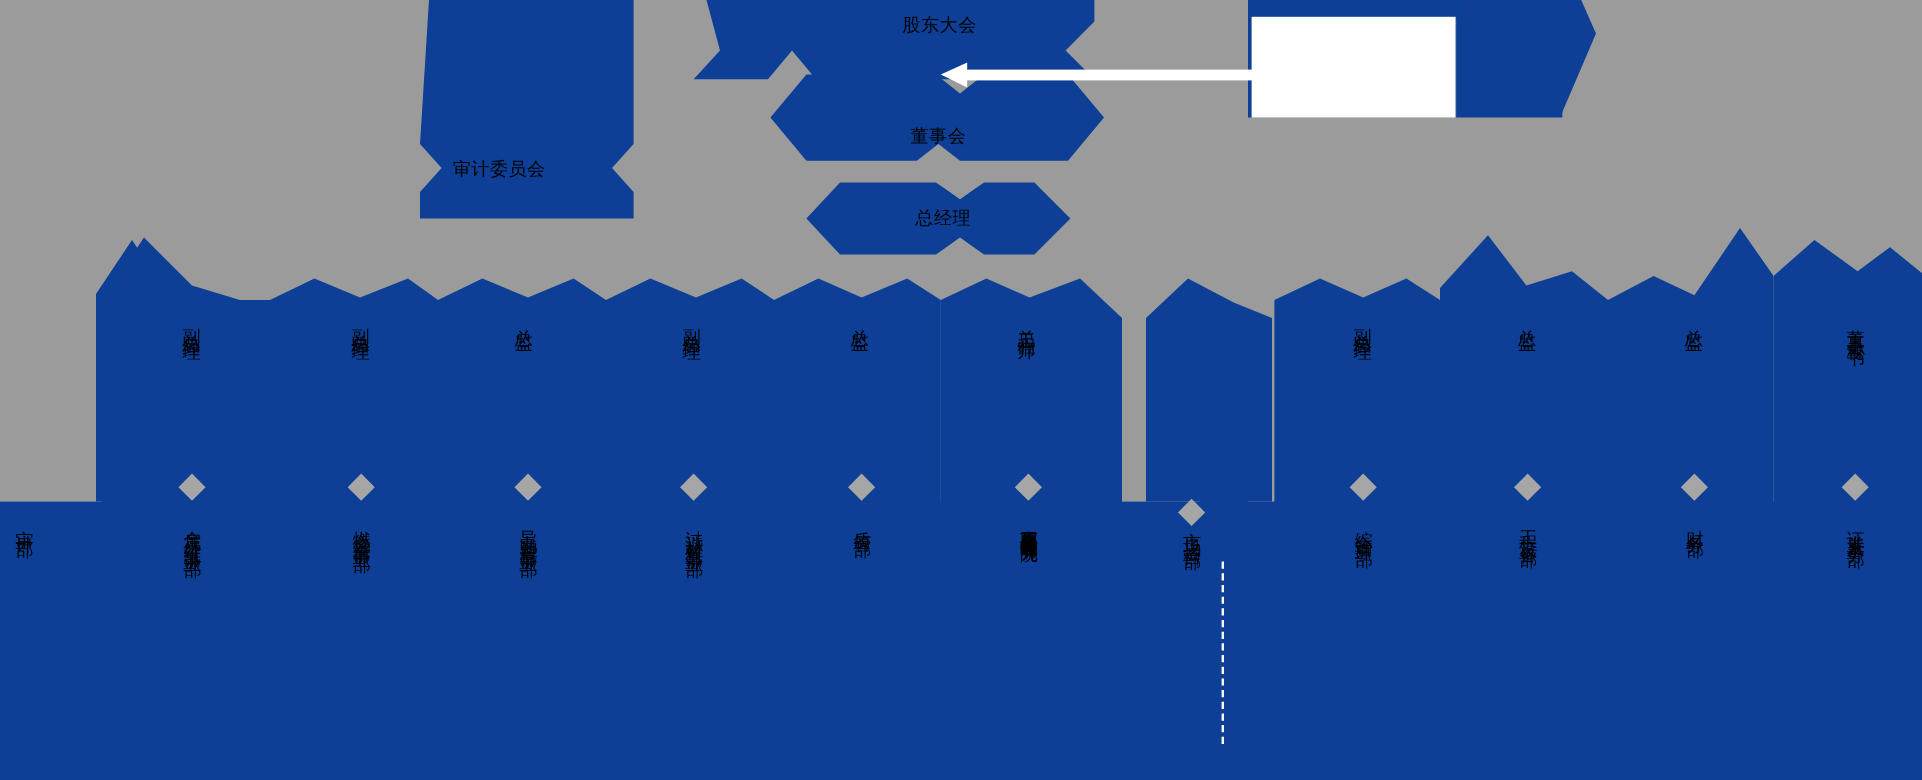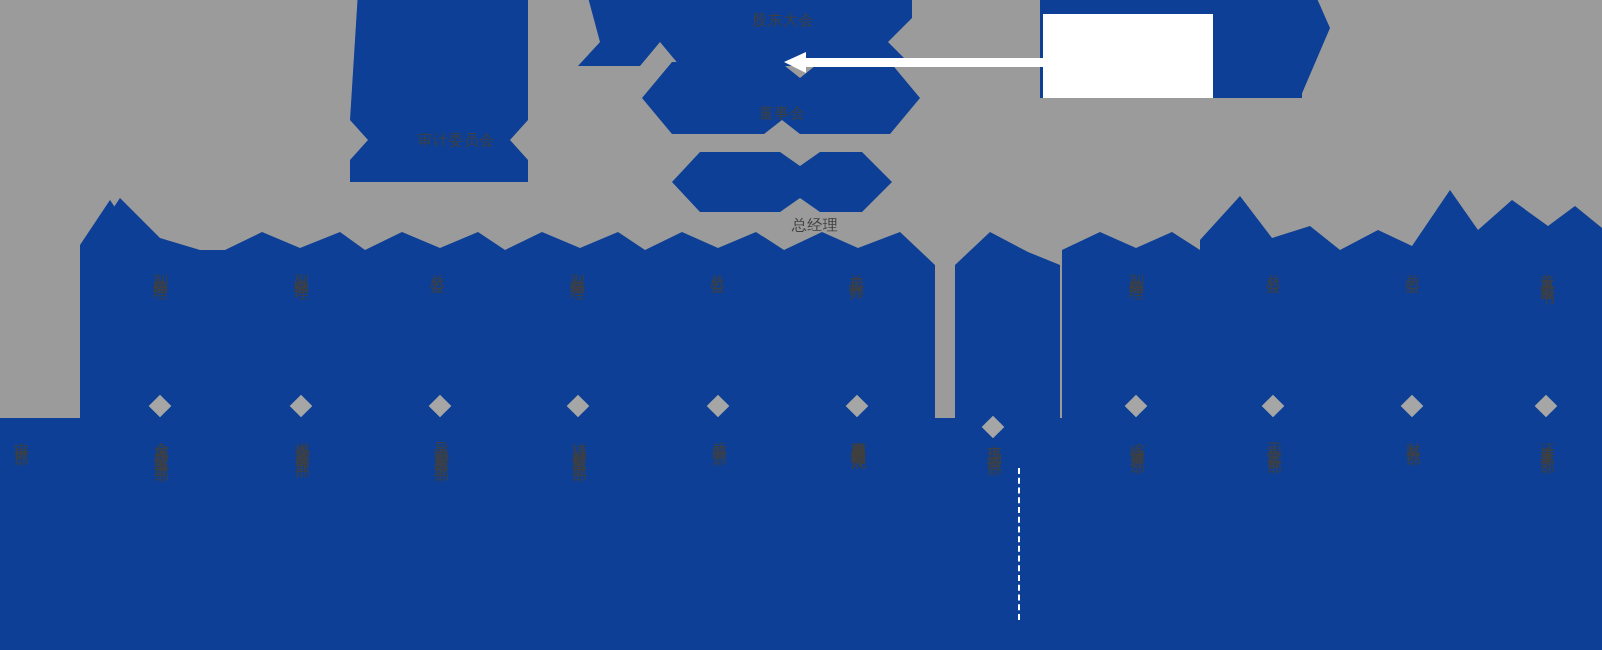--- a/index.html
+++ b/index.html
@@ -29,26 +29,25 @@
   .label-layer {
     position: absolute;
     left: 0;
     top: 0;
     width: 1602px;
     height: 650px;
     pointer-events: none;
   }
   .node-label {
     position: absolute;
-    color: #404040;
+    color: #000000;
     font-size: 15px;
     line-height: 1.0;
     white-space: nowrap;
     pointer-events: auto;
-    font-family: Liberation Mono, monospace;
   }
   .node-label.horiz {
     transform: translate(-50%, -50%);
     font-size: 15px;
     letter-spacing: 0.5px;
   }
   .node-label.vert {
     writing-mode: vertical-rl;
     text-orientation: upright;
     transform: translate(-50%, 0);
@@ -124,24 +123,24 @@
   <div class="white-box" style="left:1043px; top:14px; width:170px; height:84px;"></div>
   <div class="white-box" style="left:800px; top:58px; width:250px; height:9px;"></div>
   <svg class="label-layer" viewBox="0 0 1602 650" xmlns="http://www.w3.org/2000/svg" style="pointer-events:none;">
     <path fill="#ffffff" d="M 784,62 L 806,52 L 806,73 Z"></path>
   </svg>
 
   <div class="dashed-line" style="left:1018px; top:468px; height:152px;"></div>
 
   <div class="label-layer">
 
-    <div class="node-label horiz" style="left:456px; top:141px;">审计委员会</div>
+    <div class="node-label horiz" style="left:416px; top:141px;">审计委员会</div>
     <div class="node-label horiz" style="left:783px; top:21px;">股东大会</div>
     <div class="node-label horiz" style="left:782px; top:114px;">董事会</div>
-    <div class="node-label horiz" style="left:815px; top:182px;margin-top:44px;">总经理</div>
+    <div class="node-label horiz" style="left:786px; top:182px;">总经理</div>
 
     <div class="node-label vert" style="left:159px; top:262px;">副总经理</div>
     <div class="node-label vert" style="left:300px; top:262px;">副总经理</div>
     <div class="node-label vert" style="left:436px; top:262px;">总监</div>
     <div class="node-label vert" style="left:576px; top:262px;">副总经理</div>
     <div class="node-label vert" style="left:716px; top:262px;">总监</div>
     <div class="node-label vert" style="left:855px; top:262px;">总工程师</div>
     <div class="node-label vert" style="left:1135px; top:262px;">副总经理</div>
     <div class="node-label vert" style="left:1272px; top:262px;">总监</div>
     <div class="node-label vert" style="left:1411px; top:262px;">总监</div>

